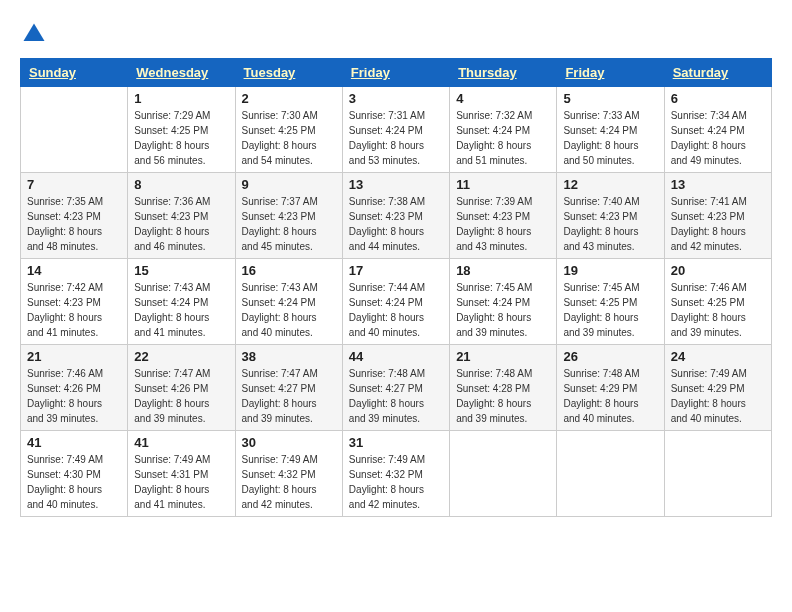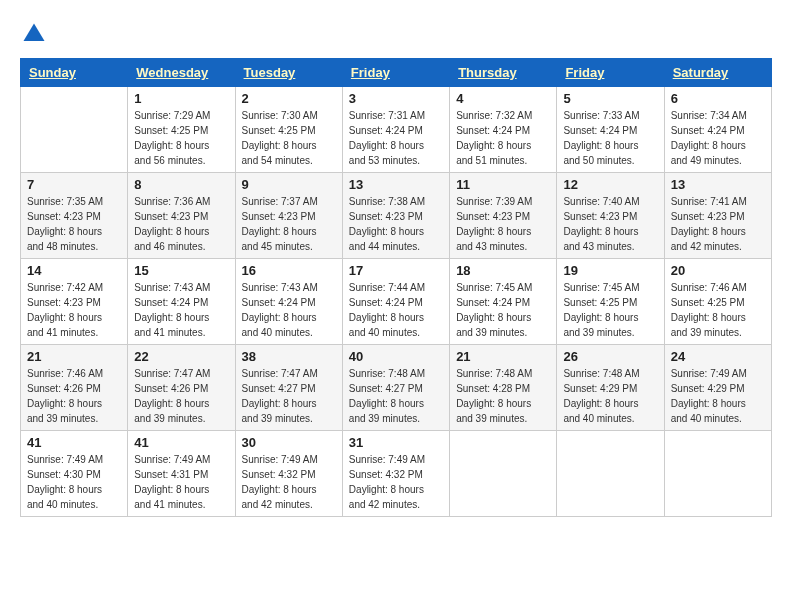--- a/index.html
+++ b/index.html
@@ -211,21 +211,21 @@
         </td>
         <td>
           <span class="day-number">22</span>
           <div class="day-info">Sunrise: 7:47 AM<br>Sunset: 4:26 PM<br>Daylight: 8 hours and 39 minutes.</div>
         </td>
         <td>
           <span class="day-number">38</span>
           <div class="day-info">Sunrise: 7:47 AM<br>Sunset: 4:27 PM<br>Daylight: 8 hours and 39 minutes.</div>
         </td>
         <td>
-          <span class="day-number">40</span>
+          <span class="day-number">44</span>
           <div class="day-info">Sunrise: 7:48 AM<br>Sunset: 4:27 PM<br>Daylight: 8 hours and 39 minutes.</div>
         </td>
         <td>
           <span class="day-number">21</span>
           <div class="day-info">Sunrise: 7:48 AM<br>Sunset: 4:28 PM<br>Daylight: 8 hours and 39 minutes.</div>
         </td>
         <td>
           <span class="day-number">26</span>
           <div class="day-info">Sunrise: 7:48 AM<br>Sunset: 4:29 PM<br>Daylight: 8 hours and 40 minutes.</div>
         </td>

